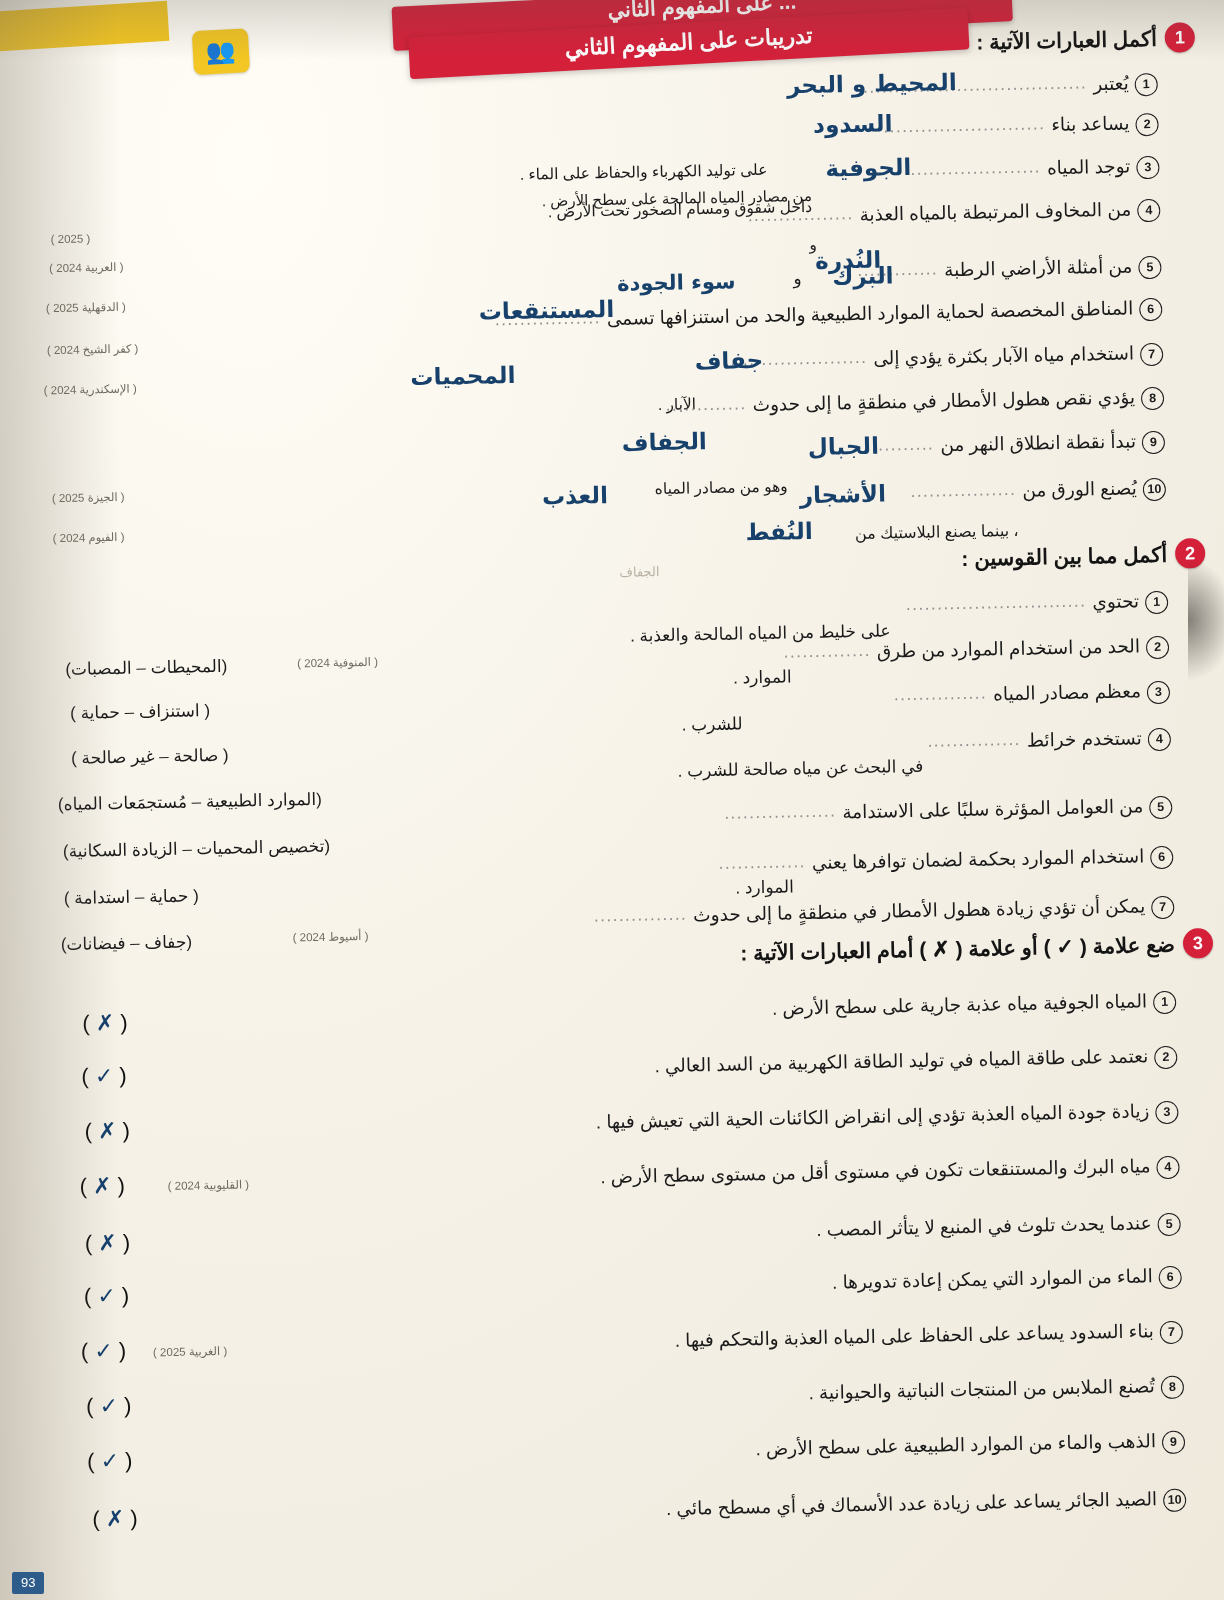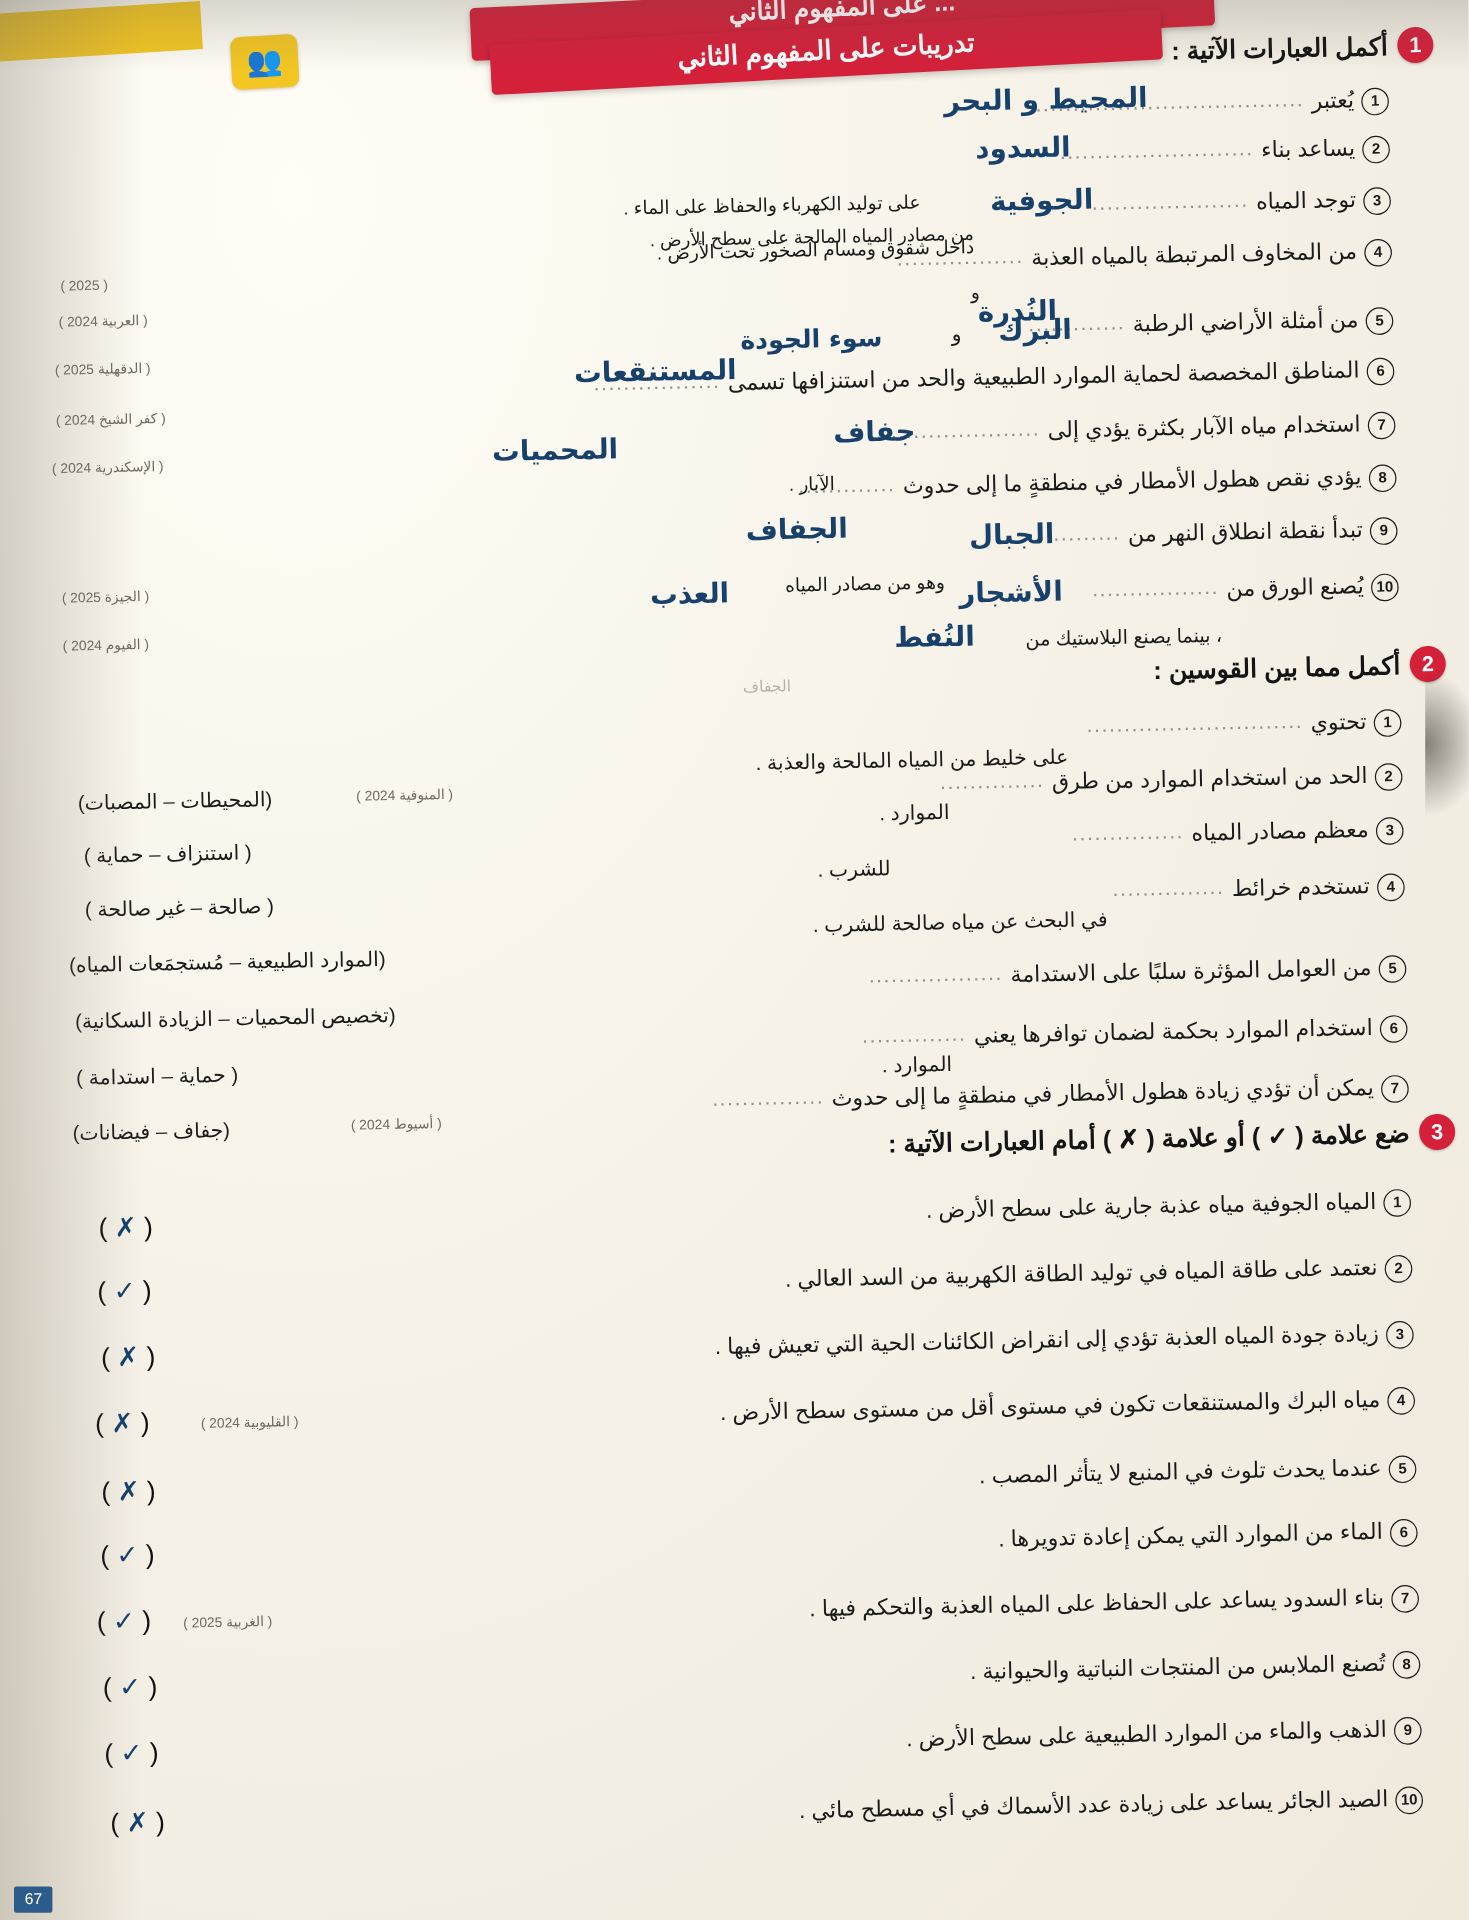--- a/index.html
+++ b/index.html
@@ -407,13 +407,13 @@
     <span class="qnum">10</span>
     <span class="qtxt">الصيد الجائر يساعد على زيادة عدد الأسماك في أي مسطح مائي .</span>
   </div>
   <div class="mark" style="top:1496px;left:78px;">( <span class="g">✗</span> )</div>
 
 </div>
 
 <div class="edge-dark"></div>
 <div class="shadow-left"></div>
 <div class="shadow-top"></div>
-<div class="pagenum">67</div>
+<div class="pagenum">93</div>
 
 </body></html>

